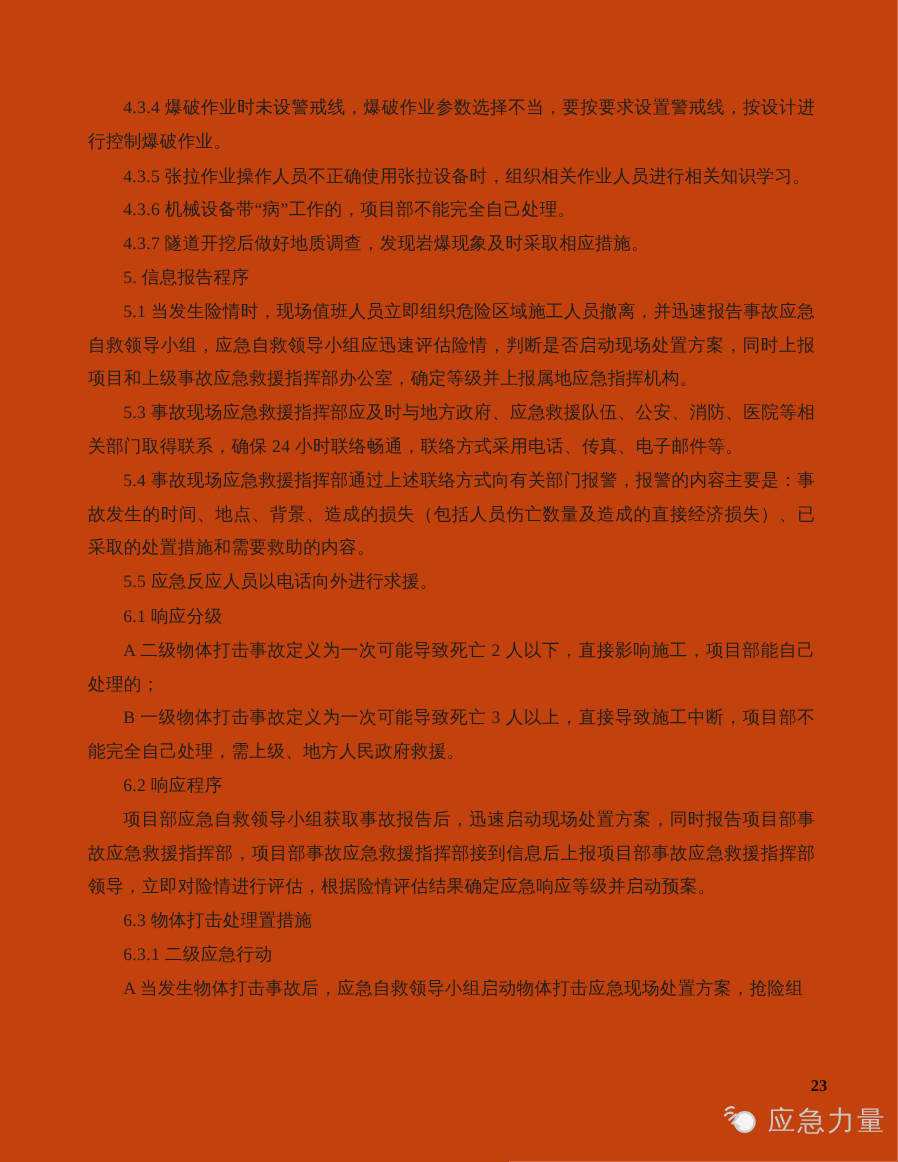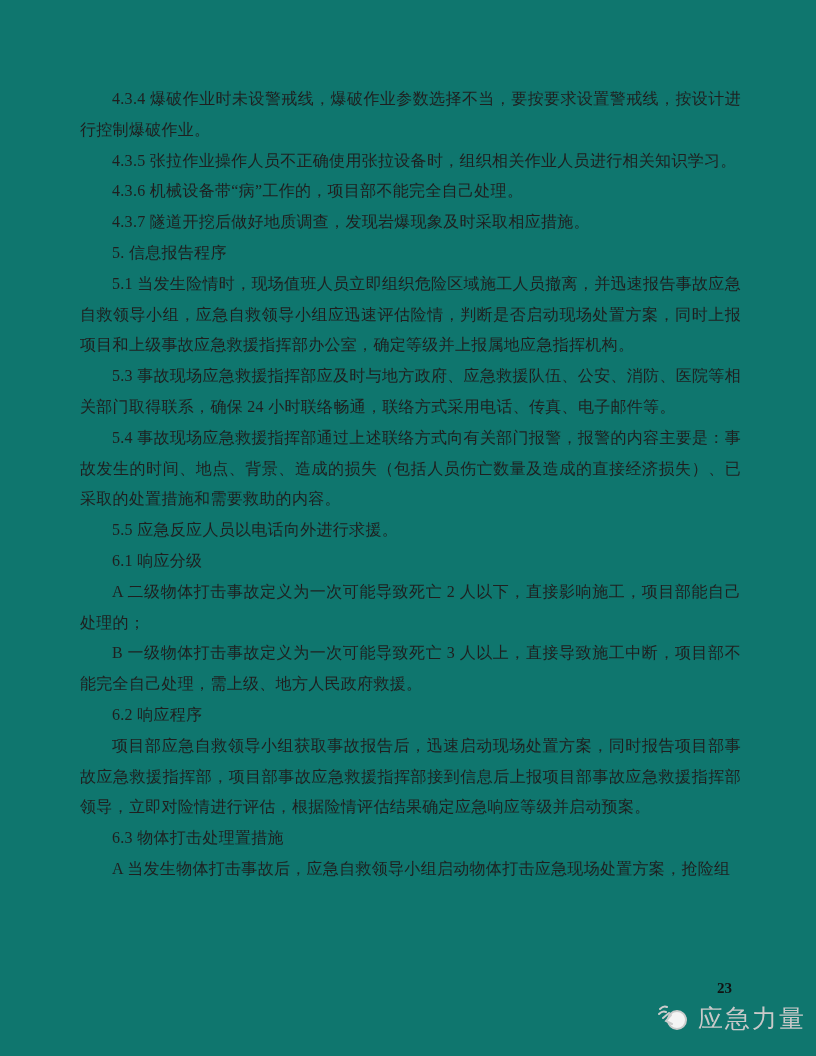--- a/index.html
+++ b/index.html
@@ -11,40 +11,40 @@
     height: 1056px;
     background: #ffffff;
     position: relative;
     overflow: hidden;
     font-family: "Liberation Serif", "DejaVu Serif", serif;
     color: #1f1f1f;
   }
   .doc-page {
     position: absolute;
     inset: 0;
-    background: #0f766e;
+    background: #c2410c;
   }
   .doc-content {
     position: absolute;
     left: 80px;
     top: 84px;
     width: 661px;
   }
   .doc-content p {
     margin: 0;
     font-size: 16px;
     line-height: 30.8px;
     text-align: justify;
     text-indent: 2em;
     letter-spacing: 0.3px;
   }
   .page-number {
     position: absolute;
     top: 980px;
-    right: 84px;
+    right: 64px;
     font-size: 15px;
     font-weight: bold;
     color: #111;
   }
   .watermark {
     position: absolute;
     left: 657px;
     top: 1002px;
     display: flex;
     align-items: center;
@@ -79,20 +79,21 @@
     <p>5.1 当发生险情时，现场值班人员立即组织危险区域施工人员撤离，并迅速报告事故应急自救领导小组，应急自救领导小组应迅速评估险情，判断是否启动现场处置方案，同时上报项目和上级事故应急救援指挥部办公室，确定等级并上报属地应急指挥机构。</p>
     <p>5.3 事故现场应急救援指挥部应及时与地方政府、应急救援队伍、公安、消防、医院等相关部门取得联系，确保 24 小时联络畅通，联络方式采用电话、传真、电子邮件等。</p>
     <p>5.4 事故现场应急救援指挥部通过上述联络方式向有关部门报警，报警的内容主要是：事故发生的时间、地点、背景、造成的损失（包括人员伤亡数量及造成的直接经济损失）、已采取的处置措施和需要救助的内容。</p>
     <p>5.5 应急反应人员以电话向外进行求援。</p>
     <p>6.1 响应分级</p>
     <p>A 二级物体打击事故定义为一次可能导致死亡 2 人以下，直接影响施工，项目部能自己处理的；</p>
     <p>B 一级物体打击事故定义为一次可能导致死亡 3 人以上，直接导致施工中断，项目部不能完全自己处理，需上级、地方人民政府救援。</p>
     <p>6.2 响应程序</p>
     <p>项目部应急自救领导小组获取事故报告后，迅速启动现场处置方案，同时报告项目部事故应急救援指挥部，项目部事故应急救援指挥部接到信息后上报项目部事故应急救援指挥部领导，立即对险情进行评估，根据险情评估结果确定应急响应等级并启动预案。</p>
     <p>6.3 物体打击处理置措施</p>
+    <p>6.3.1 二级应急行动</p>
     <p>A 当发生物体打击事故后，应急自救领导小组启动物体打击应急现场处置方案，抢险组</p>
   </div>
 
   <div class="page-number">23</div>
 
   <div class="watermark">
     <span class="wm-icon">
       <svg width="34" height="32" viewBox="0 0 34 32" xmlns="http://www.w3.org/2000/svg">
         <g fill="none" stroke="#cccccc" stroke-width="2" stroke-linecap="round">
           <path d="M3 6 C5 4, 8 3, 10 4"></path>

